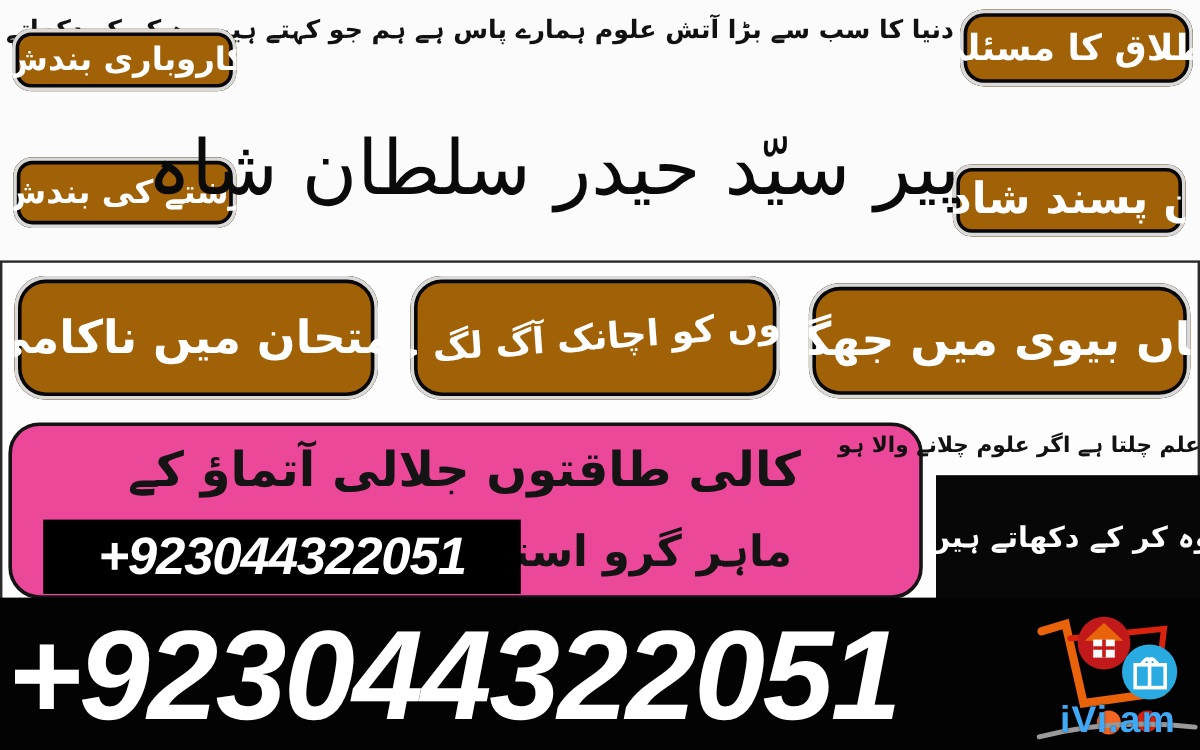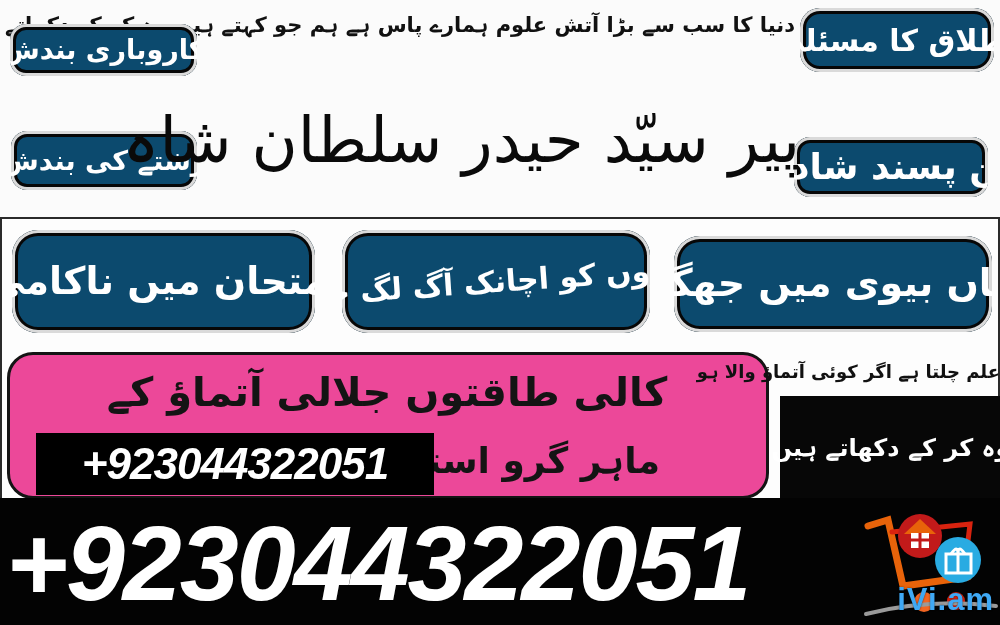--- a/index.html
+++ b/index.html
@@ -1,20 +1,20 @@
 <!DOCTYPE html>
 <html lang="ur"><head>
 <meta charset="utf-8">
 <style>
   html,body{margin:0;padding:0;width:1000px;height:625px;overflow:hidden;background:#fbfbfb;}
   .poster{position:relative;width:1000px;height:625px;background:#fbfbfb;font-family:"DejaVu Sans",sans-serif;}
   .urdu{font-family:"DejaVu Sans",sans-serif;direction:rtl;unicode-bidi:embed;}
   
   .pill{
-    position:absolute;background:#0c4a6e;color:#fff;border-radius:16px;
+    position:absolute;background:#a16207;color:#fff;border-radius:16px;
     display:flex;align-items:center;justify-content:center;font-weight:bold;
     box-shadow:inset 0 0 0 3px rgba(255,255,255,.85), inset 0 0 0 6px #070707;
     text-align:center;line-height:1.1;white-space:nowrap;overflow:hidden;
   }
   .tagline{
     position:absolute;top:5px;right:205px;width:590px;height:42px;
     font-size:21px;font-weight:bold;color:#111;text-align:right;line-height:40px;white-space:nowrap;overflow:visible;
   }
   .badge-tl1{left:10px;top:24px;width:187px;height:52px;font-size:27px;}
   .badge-tl2{left:11px;top:131px;width:186px;height:59px;font-size:27px;}
@@ -67,21 +67,21 @@
   
   .footer{position:absolute;left:0;top:498px;width:1000px;height:127px;background:#030303;}
   .footer-phone{
     position:absolute;left:6px;top:0;height:127px;line-height:130px;
     color:#fff;font-family:"Liberation Sans",sans-serif;font-weight:bold;font-style:italic;
     font-size:106px;letter-spacing:-2px;white-space:nowrap;
   }
   .watermark{position:absolute;right:0;top:2px;width:142px;height:122px;}
   .watermark svg{position:absolute;left:0;top:0;}
   .wm-text{
-    position:absolute;right:6px;bottom:4px;
+    position:absolute;right:20px;bottom:4px;
     font-family:"Liberation Sans",sans-serif;font-weight:bold;font-size:31px;color:#3fa9f5;
     text-shadow:0 0 2px rgba(0,0,0,.6);letter-spacing:1px;
   }
 </style>
 </head>
 <body>
 
 <div class="poster">
 
   <div class="tagline urdu" dir="rtl">دنیا کا سب سے بڑا آتش علوم ہمارے پاس ہے ہم جو کہتے ہیں وہ کر کے دکھاتے ہیں</div>
@@ -102,21 +102,21 @@
     <div class="pill urdu prob3" dir="rtl">میاں بیوی میں جھگڑا</div>
 
     <div class="graybox">
       <div class="offer-line1 urdu" dir="rtl">کالی طاقتوں جلالی آتماؤ کے</div>
       <div class="offer-line2 urdu" dir="rtl">ماہر گرو استاد</div>
       <div class="phone-strip">
         <span>+923044322051</span>
       </div>
     </div>
 
-    <div class="side-note urdu" dir="rtl">علم چلتا ہے اگر کوئی آتماؤ والا ہو</div>
+    <div class="side-note urdu" dir="rtl">علم چلتا ہے اگر علوم چلانے والا ہو</div>
     <div class="side-box">
       <div class="urdu" dir="rtl">وہ کر کے دکھاتے ہیں</div>
     </div>
 
   </div>
 
   <div class="footer">
     <div class="footer-phone">+923044322051</div>
 
     <div class="watermark">

